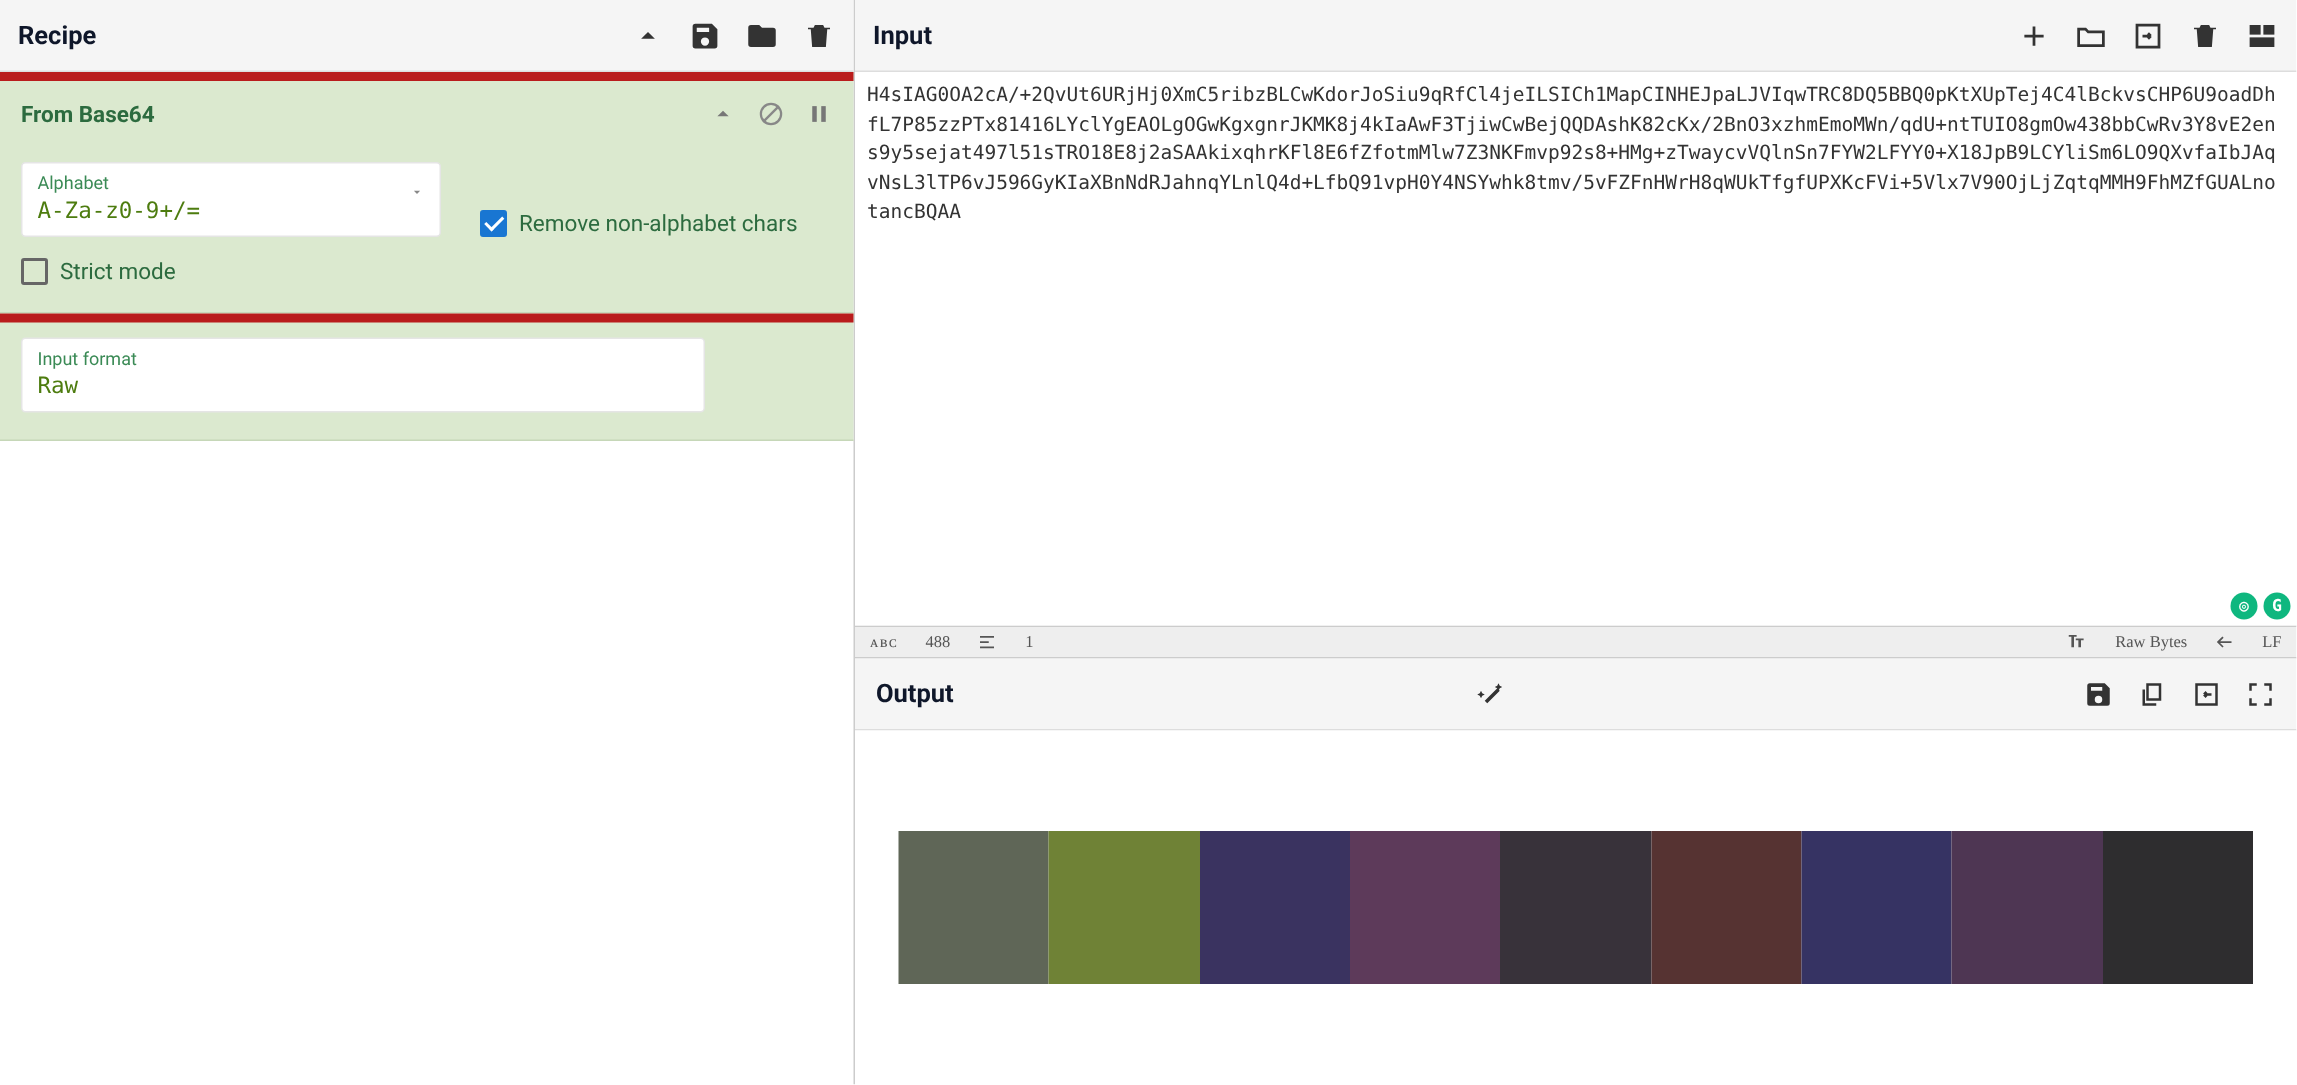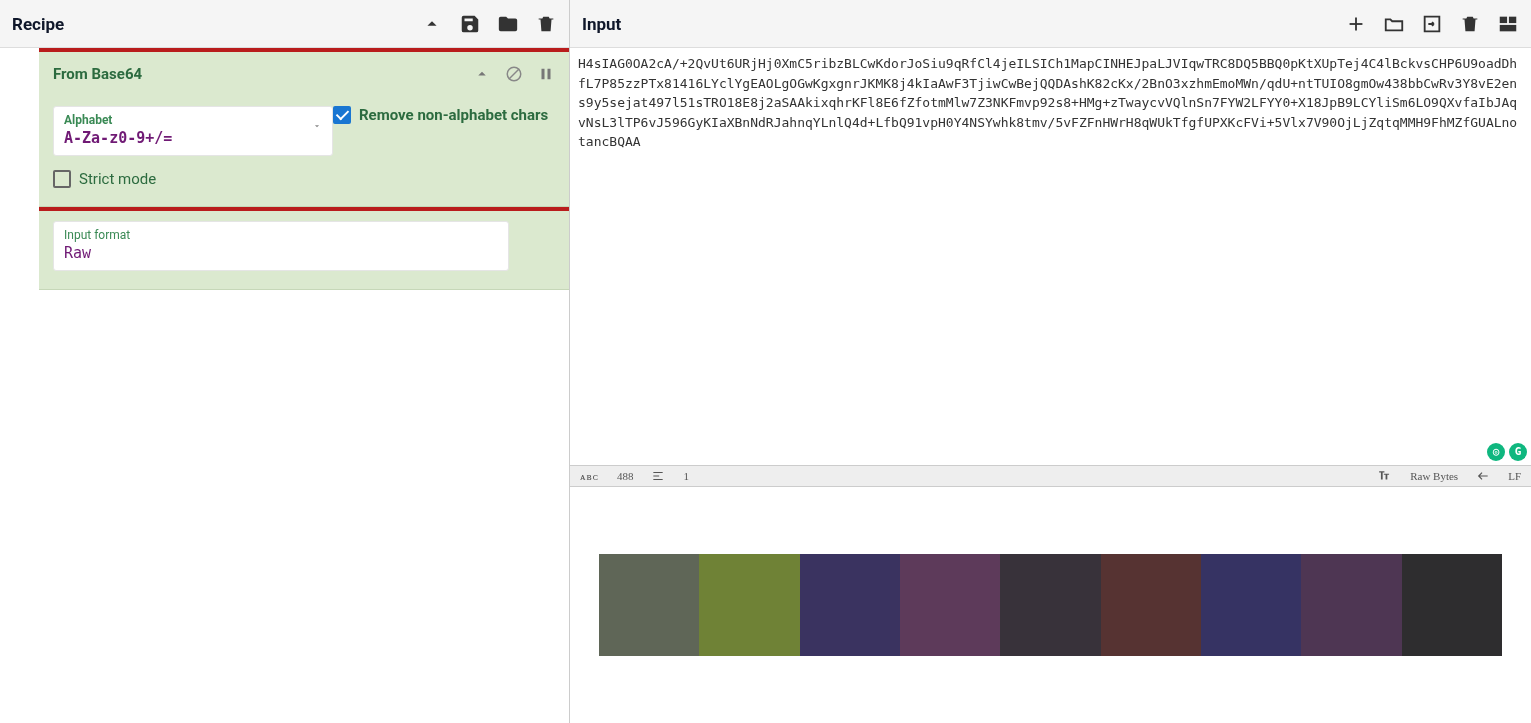--- a/index.html
+++ b/index.html
@@ -33,23 +33,22 @@
     font-weight: 700;
     font-size: 17px;
     color: #0f172a;
     flex: 1;
   }
   .hdr-icons { display: flex; gap: 16px; align-items: center; }
   .hdr-icons svg { width: 22px; height: 22px; fill: #333; cursor: pointer; }
 
   .op {
     background: #dbe9cf;
-    border-top: 4px solid #b91c1c;
+    border-top: 6px solid #b91c1c;
     border-bottom: 1px solid #c6d7b8;
-    margin-left: 39px;
   }
   .op-header {
     display: flex;
     align-items: center;
     height: 44px;
     padding: 0 14px;
   }
   .op-title {
     flex: 1;
     color: #2c6b3f;
@@ -60,41 +59,40 @@
   .op-ctrl svg { width: 18px; height: 18px; fill: #777; cursor: pointer; }
 
   .op-body {
     padding: 10px 14px 18px;
     display: flex;
     flex-direction: column;
     gap: 14px;
   }
   .op-row {
     display: flex;
-    align-items: flex-start;
-    gap: 0;
-    font-weight: bold;
+    align-items: flex-end;
+    gap: 26px;
   }
   .field {
     background: #fff;
     border-radius: 3px;
     padding: 6px 10px 8px;
     border: 1px solid #e5e5e5;
     width: 280px;
     position: relative;
   }
   .field-full { width: 456px; }
   .field-label {
     color: #3a8a55;
     font-size: 12px;
     margin-bottom: 2px;
   }
   .field-value {
     font-size: 15px;
-    color: #701a75;
+    color: #4d7c0f;
     font-family: "Menlo", "Consolas", monospace;
   }
   .field .caret {
     position: absolute;
     top: 14px;
     right: 10px;
     width: 10px;
     height: 10px;
     fill: #888;
   }
@@ -327,20 +325,42 @@
     <svg viewBox="0 0 24 24">
         <path d="M5 18h3V6h3V4H2v2h3v12zm8 0h3v-8h3V8h-9v2h3v8z"></path>
       </svg>
     <span>Raw Bytes</span>
     <svg viewBox="0 0 24 24">
         <path d="M20 11H7l4-4-1.4-1.4L3.2 12l6.4 6.4L11 17l-4-4h13z"></path>
       </svg>
     <span>LF</span>
   </div>
 
+  <div class="output-header">
+    <div class="panel-title">Output</div>
+    <svg class="magic" viewBox="0 0 24 24">
+        <path d="M7 17l10-10 2 2L9 19l-2-2zm10-12l1-2 1 2 2 1-2 1-1 2-1-2-2-1 2-1zM3 11l1-2 1 2 2 1-2 1-1 2-1-2-2-1 2-1z"></path>
+      </svg>
+    <span class="spacer"></span>
+    <div class="hdr-icons">
+      <svg viewBox="0 0 24 24">
+          <path d="M17 3H5a2 2 0 0 0-2 2v14a2 2 0 0 0 2 2h14a2 2 0 0 0 2-2V7l-4-4zM12 19a3 3 0 1 1 0-6 3 3 0 0 1 0 6zm3-10H6V6h9v3z"></path>
+        </svg>
+      <svg viewBox="0 0 24 24">
+          <path fill="none" stroke="#333" stroke-width="2" d="M8 4h10v12H8zM5 8v12h10"></path>
+        </svg>
+      <svg viewBox="0 0 24 24">
+          <path fill="none" stroke="#333" stroke-width="2" d="M4 4h16v16H4z"></path>
+          <path d="M10 12h6m-6 0l2-2m-2 2l2 2" fill="none" stroke="#333" stroke-width="2"></path>
+        </svg>
+      <svg viewBox="0 0 24 24">
+          <path fill="none" stroke="#333" stroke-width="2" d="M4 9V4h5M20 9V4h-5M4 15v5h5M20 15v5h-5"></path>
+        </svg>
+    </div>
+  </div>
 
   <div class="output-body">
     <div class="swatches" id="swatches">
         <div style="background: rgb(95, 102, 87);"></div>
         <div style="background: rgb(111, 130, 54);"></div>
         <div style="background: rgb(58, 51, 96);"></div>
         <div style="background: rgb(93, 58, 90);"></div>
         <div style="background: rgb(56, 50, 58);"></div>
         <div style="background: rgb(86, 51, 50);"></div>
         <div style="background: rgb(54, 51, 99);"></div>

